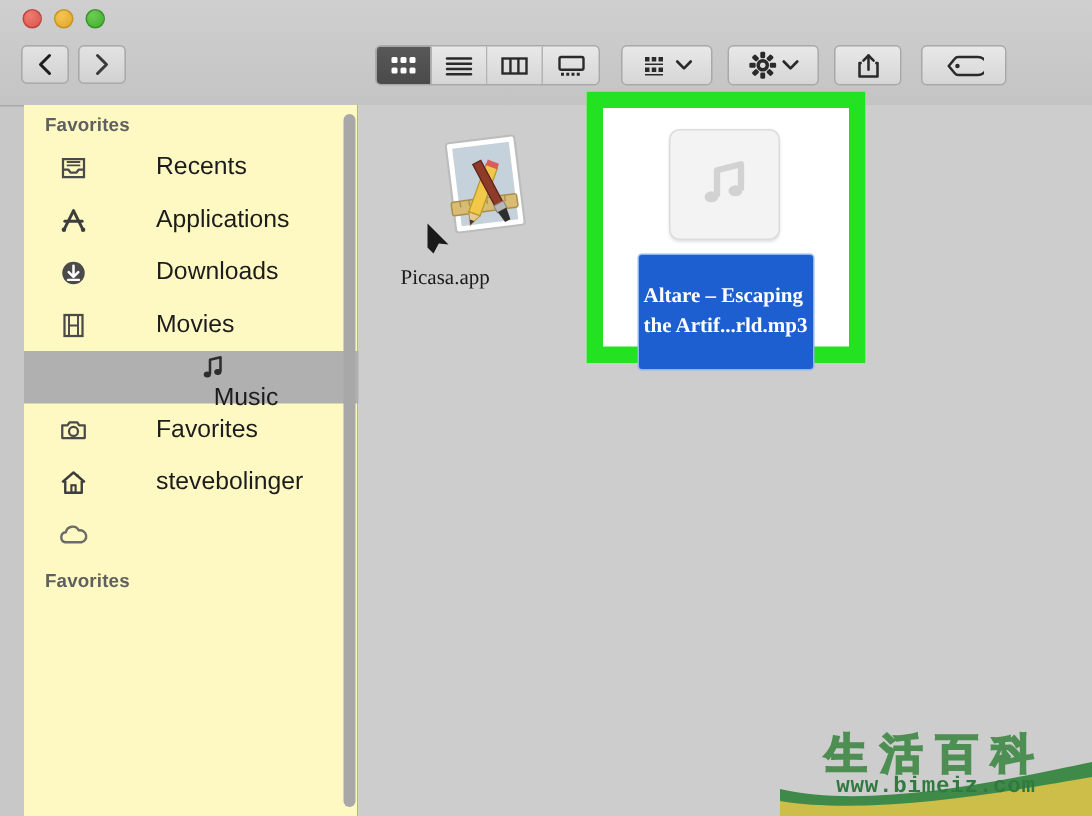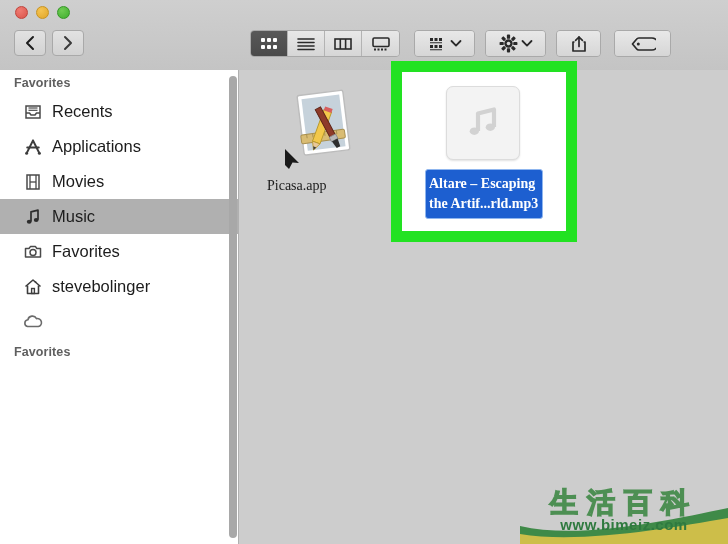--- a/index.html
+++ b/index.html
@@ -109,56 +109,58 @@
     justify-content: center;
     width: 100%;
     height: 100%;
     gap: 3px;
     background: linear-gradient(to bottom, #e8e8e8, #d6d6d6);
   }
 
   
   .sidebar {
     position: absolute;
-    left: 0; top: 70px;
+    left: 16px; top: 70px;
     width: 238px;
     height: 474px;
-    background: #ffffff;
+    background: #fef9c3;
     overflow: hidden;
   }
   .sb-section {
     font-size: 12.5px;
     color: #5f5f5f;
     font-weight: bold;
     padding: 6px 0 4px 14px;
     letter-spacing: 0.1px;
   }
   .sb-item {
     height: 35px;
     display: flex;
     align-items: center;
     padding-left: 22px;
     box-sizing: border-box;
   }
   .sb-item.selected {
     background: #b0b0b0;
+    flex-direction: column;
   }
   .sb-icon {
     width: 22px;
     height: 22px;
     margin-right: 8px;
     flex: 0 0 22px;
     display: flex;
     align-items: center;
     justify-content: center;
   }
   .sb-label {
     font-size: 16.5px;
     color: #1c1c1c;
     white-space: nowrap;
+    margin-left: 36px;
   }
 
   .sb-scrollbar {
     position: absolute;
     left: 229px;
     top: 76px;
     width: 8px;
     height: 462px;
     border-radius: 4px;
     background: #a8a8a8;
@@ -205,21 +207,21 @@
     white-space: nowrap;
   }
   .file-label.selected {
     background: #1d5fd0;
     color: #ffffff;
     font-weight: bold;
     border: 1px solid #8fb6ef;
     white-space: normal;
     width: 118px;
     box-sizing: border-box;
-    padding: 4px 3px;
+    padding: 18px 3px;
     line-height: 20px;
   }
 
   
   .music-card {
     width: 72px;
     height: 72px;
     border-radius: 7px;
     background: #f3f3f3;
     border: 1px solid #dcdcdc;
@@ -260,21 +262,21 @@
   .wm-text {
     position: absolute;
     left: 50%;
     transform: translateX(-50%);
     bottom: 11px;
     font-size: 15px;
     font-weight: bold;
     color: #2f7a3f;
     letter-spacing: 0.5px;
     white-space: nowrap;
-    font-family: Liberation Sans, sans-serif;
+    font-family: Liberation Mono, monospace;
   }
   .wm-cn {
     position: absolute;
     left: 50%;
     transform: translateX(-50%);
     top: 2px;
     font-size: 28px;
     color: transparent;
     -webkit-text-stroke: 1.4px #4d8f53;
     letter-spacing: 9px;
@@ -442,20 +444,30 @@
           <path d="M4.2 10.5 L15.8 10.5" stroke="#3d3d3d" stroke-width="1.9" fill="none" stroke-linecap="round"></path>
           <circle cx="3.6" cy="16.2" r="1.5" fill="#3d3d3d"></circle>
           <circle cx="16.4" cy="16.2" r="1.5" fill="#3d3d3d"></circle>
         </svg>
       </span>
       <span class="sb-label">Applications</span>
     </div>
 
 
 
+    <div class="sb-item">
+      <span class="sb-icon">
+        <svg width="20" height="20" viewBox="0 0 20 20">
+          <circle cx="10" cy="10" r="7.5" fill="#4a4a4a"></circle>
+          <path d="M10 5.2 L10 12.2 M6.8 9.4 L10 12.6 L13.2 9.4" fill="none" stroke="#ffffff" stroke-width="1.7" stroke-linecap="round" stroke-linejoin="round"></path>
+          <line x1="6.3" y1="14.6" x2="13.7" y2="14.6" stroke="#ffffff" stroke-width="1.5" stroke-linecap="round"></line>
+        </svg>
+      </span>
+      <span class="sb-label">Downloads</span>
+    </div>
 
     <div class="sb-item">
       <span class="sb-icon">
         <svg width="20" height="20" viewBox="0 0 20 20">
           <rect x="4" y="3" width="12" height="14" fill="none" stroke="#4a4a4a" stroke-width="1.5"></rect>
           <line x1="7" y1="3" x2="7" y2="17" stroke="#4a4a4a" stroke-width="1.3"></line>
           <line x1="13" y1="3" x2="13" y2="17" stroke="#4a4a4a" stroke-width="1.3"></line>
           <line x1="7" y1="10" x2="13" y2="10" stroke="#4a4a4a" stroke-width="1.3"></line>
         </svg>
       </span>

